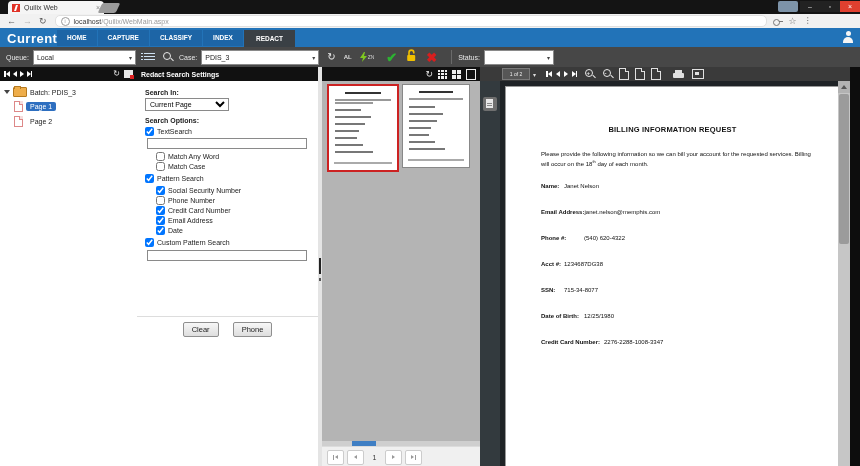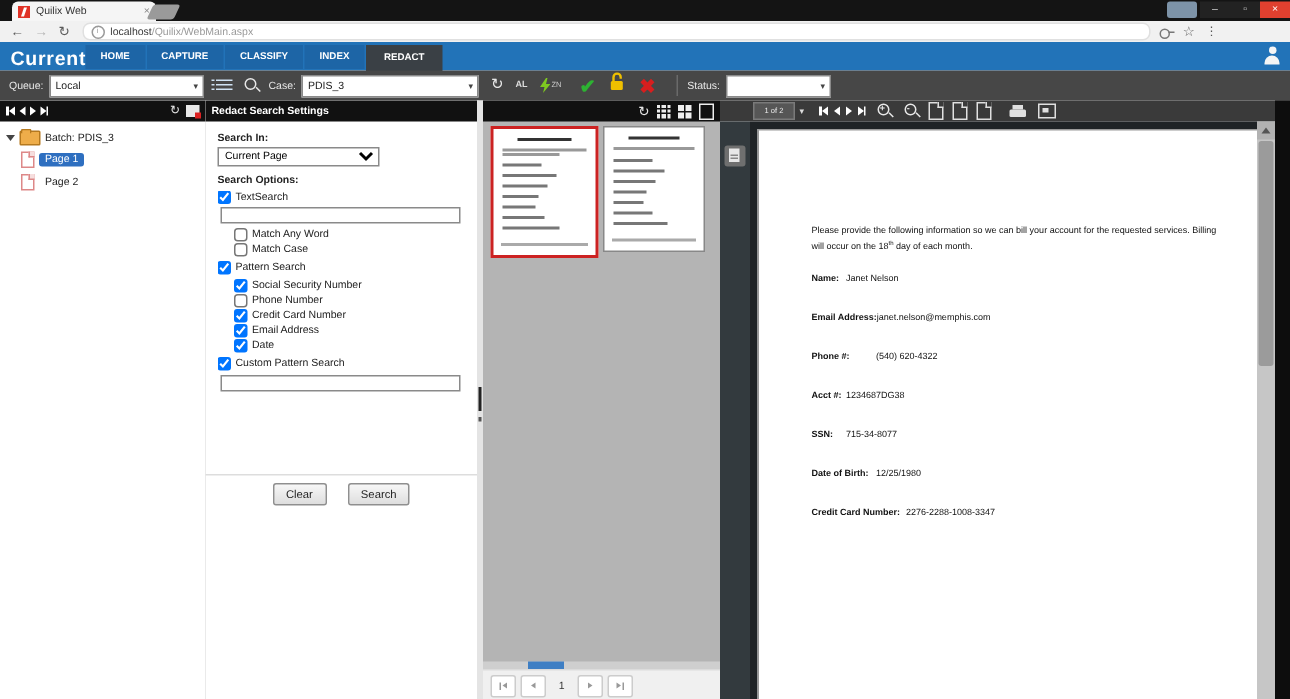--- a/index.html
+++ b/index.html
@@ -103,21 +103,21 @@
   .pg-label.sel{background:#2e6fc0;color:#fff;}
   .indent1{margin-left:10px;}
 
   
   #mid-panel{left:137px;top:67px;width:181px;height:399px;background:#fff;border-right:1px solid #b5b5b5;}
   #mid-head{left:0;top:0;width:181px;}
   .formlbl{font-size:7px;font-weight:bold;color:#222;}
   .cbrow{display:flex;align-items:center;font-size:7px;color:#222;}
   .cbrow input{width:9px;height:9px;margin:0 3px 0 0;}
   .txtinput{width:160px;height:11px;border:1px solid #8a8a8a;font-size:7px;padding:0 2px;box-sizing:border-box;}
-  select.mini{width:108px;height:13px;font-size:7px;border:1px solid #8a8a8a;background:#fff;}
+  select.mini{width:84px;height:13px;font-size:7px;border:1px solid #8a8a8a;background:#fff;}
   #btnrow{left:0;top:255px;width:181px;display:flex;justify-content:center;gap:14px;}
   .gbtn{height:15px;font-size:7.5px;color:#222;background:linear-gradient(#f7f7f7,#dedede);
         border:1px solid #8f8f8f;border-radius:2px;padding:0 8px;}
   #mid-sep{left:0;top:249px;width:181px;height:1px;background:#ddd;}
 
   
   #splitter{left:318px;top:67px;width:4px;height:399px;background:#e4e4e4;}
   #grip{left:319px;top:258px;width:2px;height:16px;background:#222;}
   #grip2{left:319px;top:278px;width:2px;height:3px;background:#555;}
 
@@ -368,21 +368,21 @@
     </div>
     <div class="abs cbrow" style="left:8px;top:171px">
       <input type="checkbox" checked="" style="">
       <span>Custom Pattern Search</span>
     </div>
     <input class="txtinput abs" style="left: 10px; top: 183px;" value="">
 
     <div class="abs" id="mid-sep"></div>
     <div class="abs" id="btnrow">
       <button class="gbtn">Clear</button>
-      <button class="gbtn">Search</button>
+      <button class="gbtn">Phone</button>
     </div>
   </div>
 
   <div class="abs" id="splitter"></div>
   <div class="abs" id="grip"></div>
   <div class="abs" id="grip2"></div>
 
   <div class="abs" id="thumb-panel">
     <div class="abs phead" id="thumb-head">
       <span class="right">
@@ -484,20 +484,21 @@
     <span class="popico"></span>
   </div>
 
   <div class="abs" id="darkstrip"></div>
   <div class="abs" id="pan-btn">
       <span class="pg"></span>
     </div>
 
   <div class="abs" id="doc-area">
     <div id="doc-page">
+      <div id="doc-title">BILLING INFORMATION REQUEST</div>
       <div id="doc-intro">
         <span>Please provide the following information so we can bill your account for the requested services.  Billing</span><br>
         <span>will occur on the 18</span><sup>th</sup><span> day of each month.</span>
       </div>
       <div id="doc-fields">
         <div class="docfield">
           <span class="flabel">Name:</span>
             <span>Janet Nelson</span>
         </div>
         <div class="docfield">

